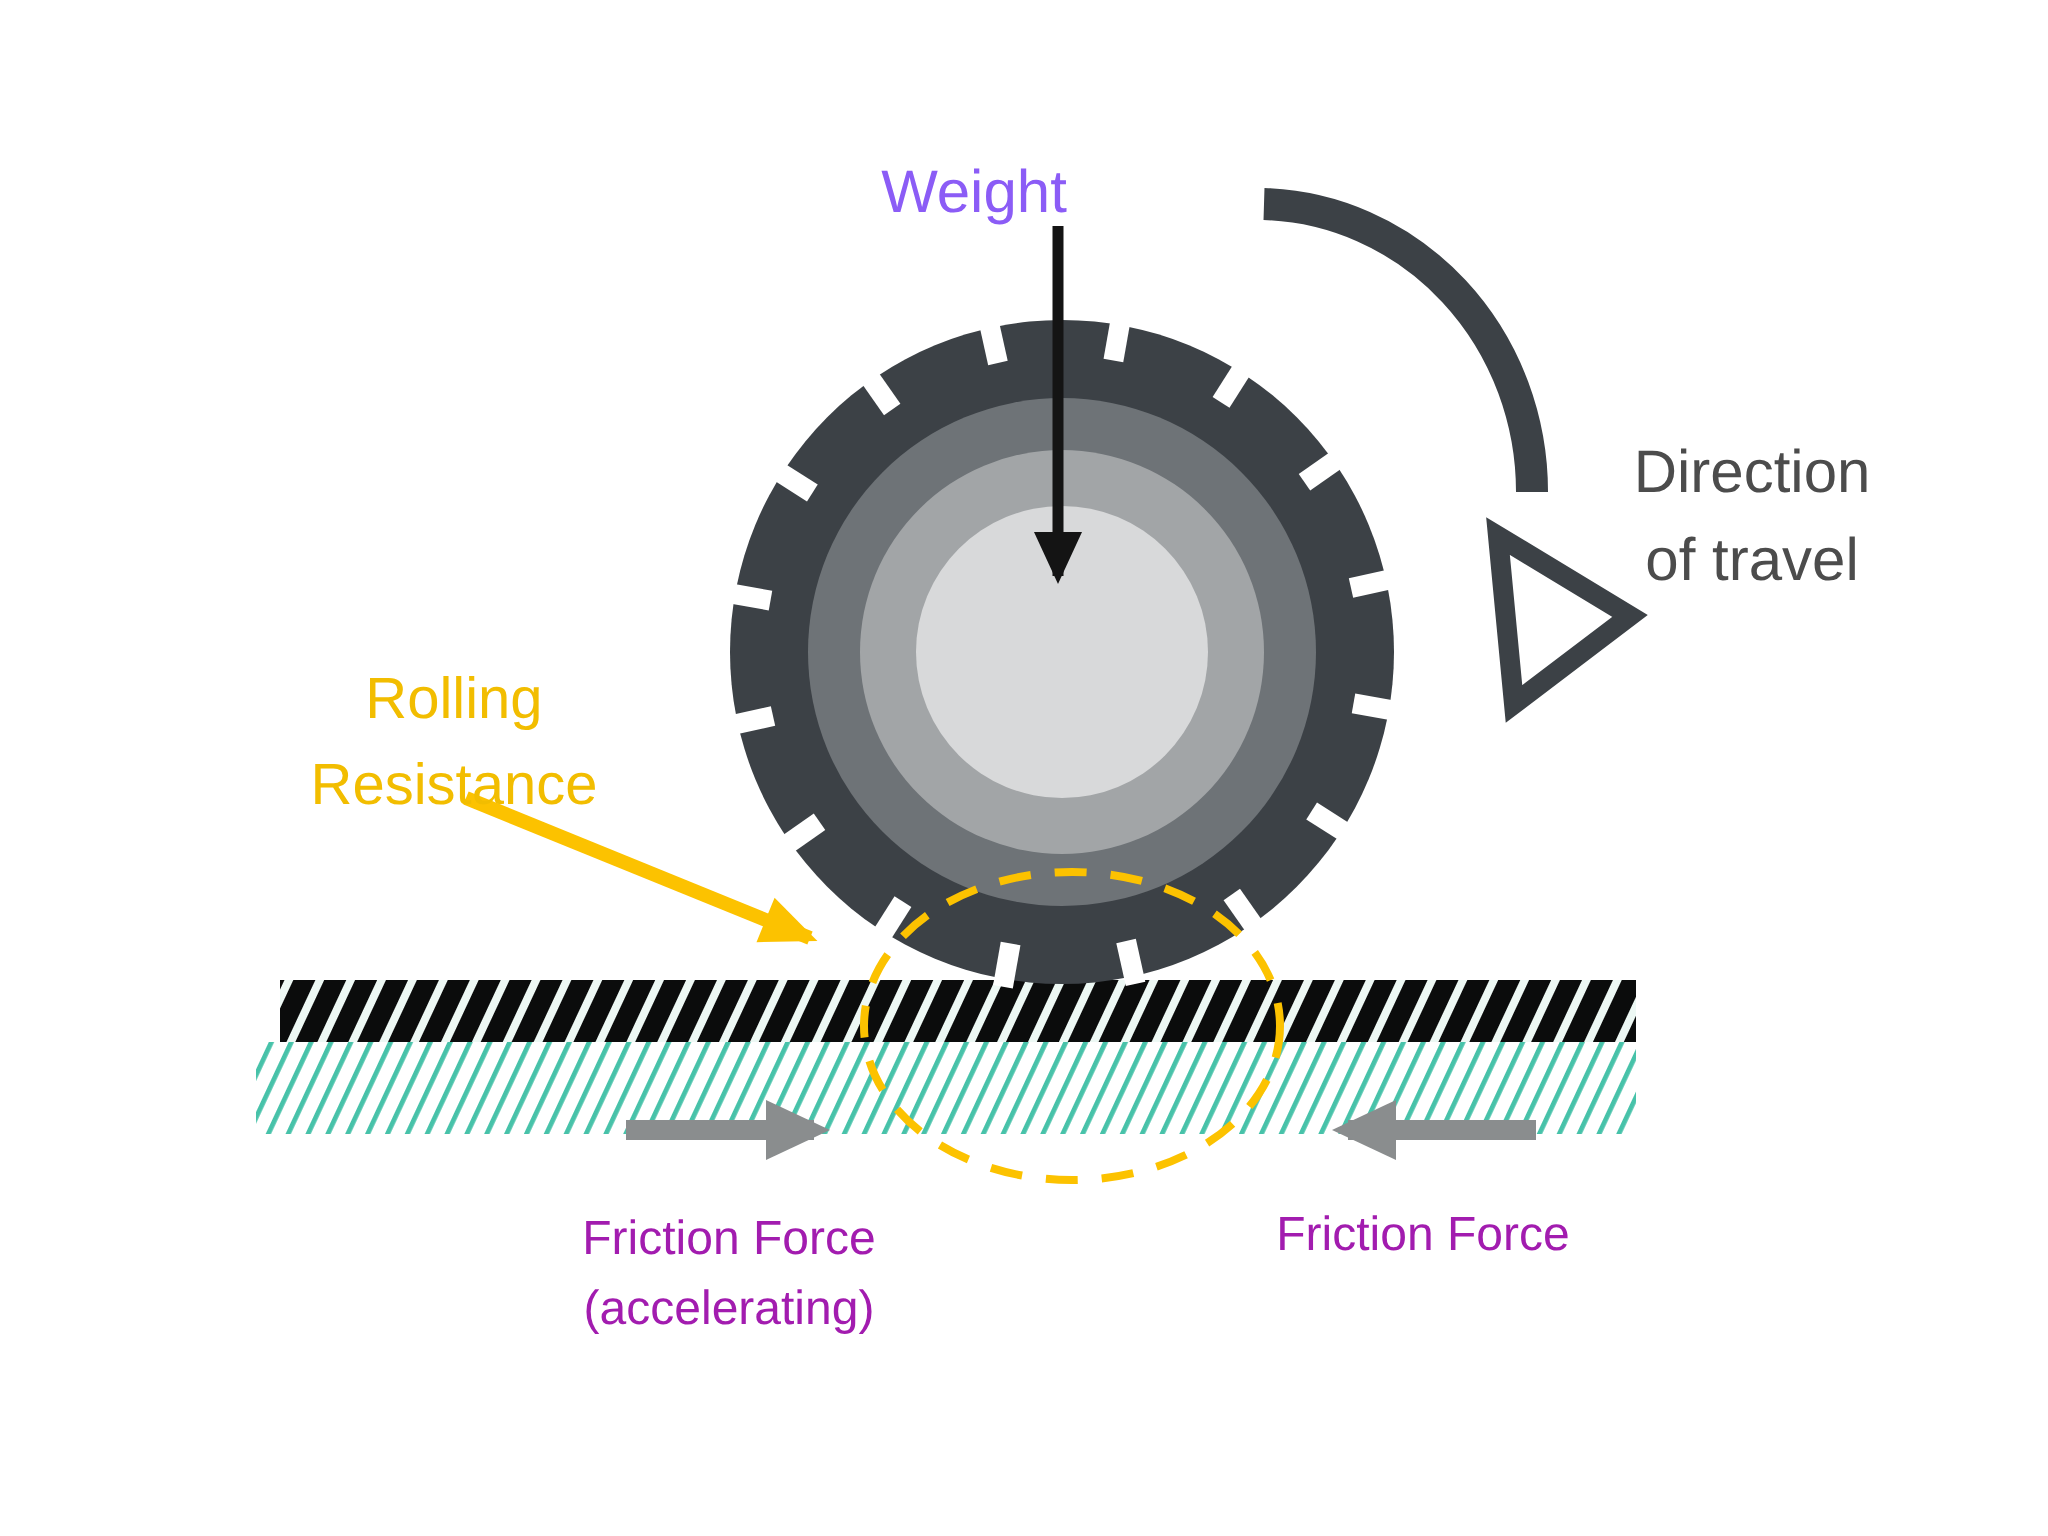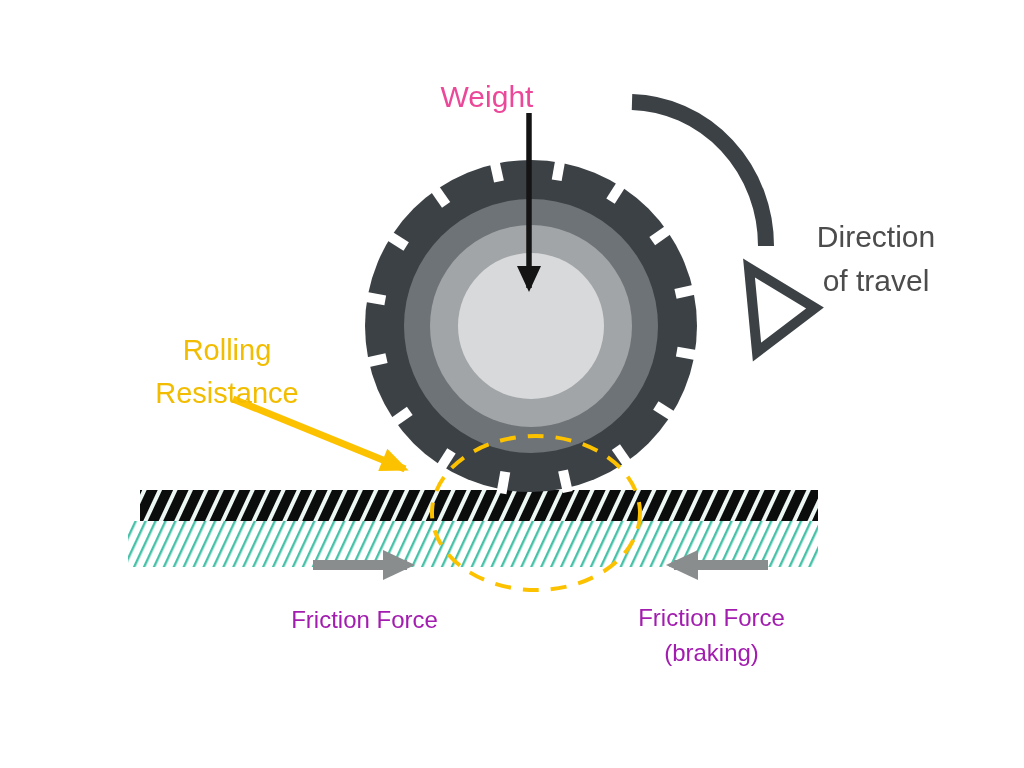--- a/index.html
+++ b/index.html
@@ -9,21 +9,21 @@
     height: 768px;
     background: #ffffff;
     overflow: hidden;
     font-family: "Liberation Sans", sans-serif;
   }
   .canvas svg { position: absolute; left: 0; top: 0; }
   .label { position: absolute; text-align: center; }
   .label span { display: block; }
   .weight-label {
     left: 427px; top: 80px; width: 120px;
-    font-size: 30px; color: #ec4899;
+    font-size: 30px; color: #8b5cf6;
   }
   .direction-label {
     left: 786px; top: 215px; width: 180px;
     font-size: 30px; line-height: 1.47; color: #4c4c4c;
   }
   .rolling-label {
     left: 138px; top: 329px; width: 178px;
     font-size: 29px; line-height: 1.48; color: #F2BD00;
   }
   .friction-label {
@@ -120,20 +120,20 @@
     <span>of travel</span>
   </div>
 
   <div class="label rolling-label">
     <span>Rolling</span>
     <span>Resistance</span>
   </div>
 
   <div class="label friction-label friction-accel">
     <span>Friction Force</span>
+    <span>(accelerating)</span>
   </div>
 
   <div class="label friction-label friction-brake">
     <span>Friction Force</span>
-    <span>(braking)</span>
   </div>
 
 </div>
 
 </body></html>

